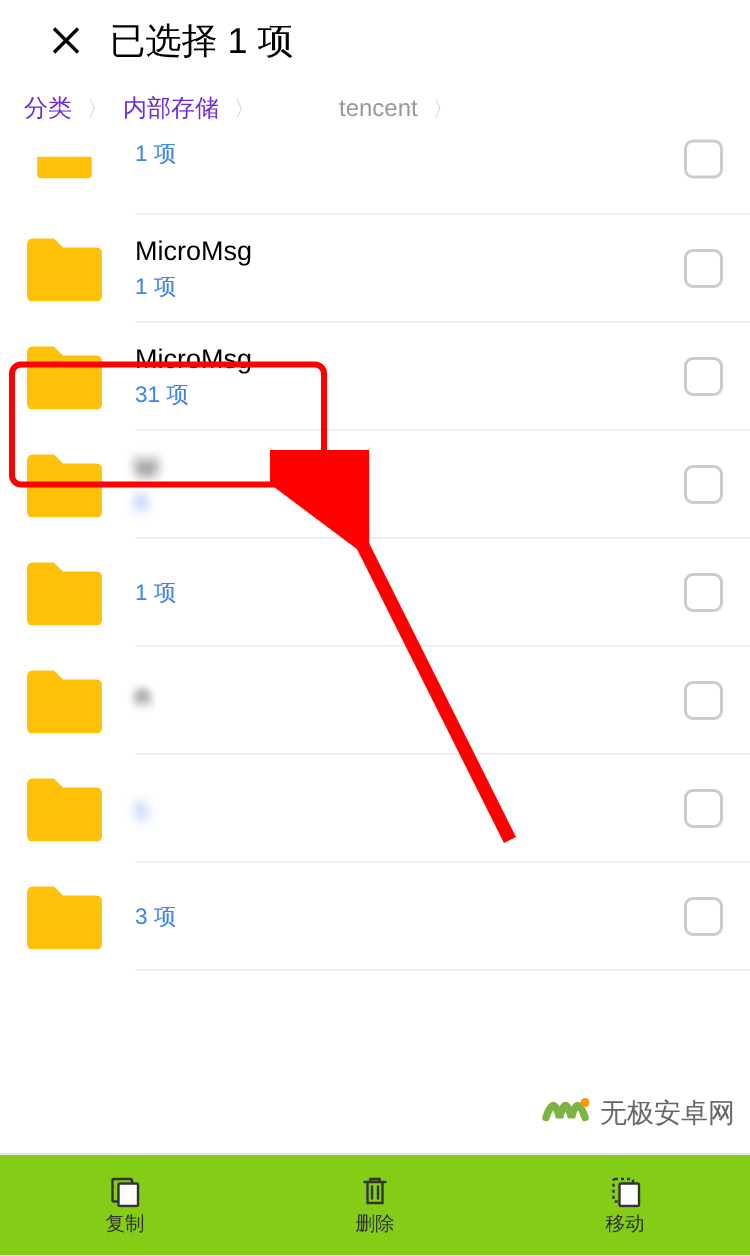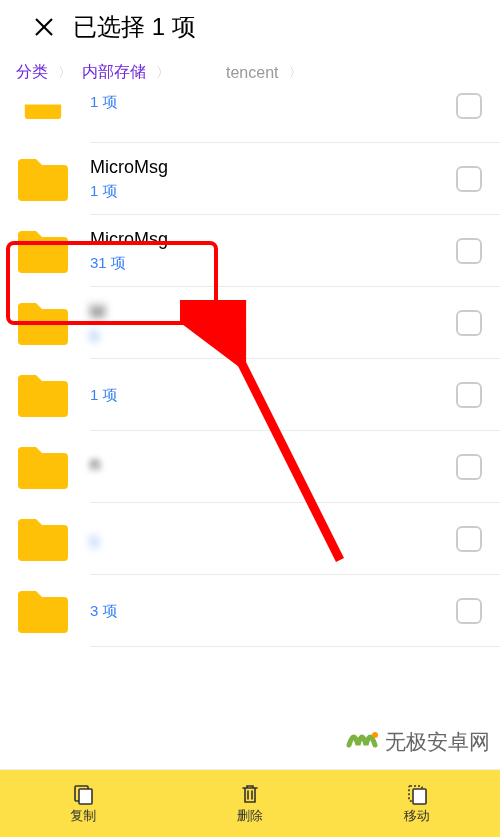--- a/index.html
+++ b/index.html
@@ -128,21 +128,21 @@
       z-index: 6;
     }
     .blur { filter: blur(4px); }
     .blur-light { filter: blur(3px); }
     .bottom-bar {
       position: absolute;
       left: 0;
       right: 0;
       bottom: 0;
       height: 68px;
-      background: #fde047;
+      background: #84cc16;
       display: flex;
       border-top: 1px solid #eee;
     }
     .bottom-btn {
       flex: 1;
       display: flex;
       flex-direction: column;
       align-items: center;
       justify-content: center;
       gap: 2px;
@@ -158,21 +158,21 @@
       display: flex;
       align-items: center;
       gap: 6px;
       z-index: 10;
     }
     .wm-logo {
       width: 34px;
       height: 34px;
     }
     .wm-text {
-      font-size: 21px;
+      font-size: 18px;
       color: #666;
       font-weight: 500;
     }
   </style>
 </head>
 <body>
 
 <div class="header">
   <span class="close-icon">
     <svg width="22" height="22" viewBox="0 0 22 22">

